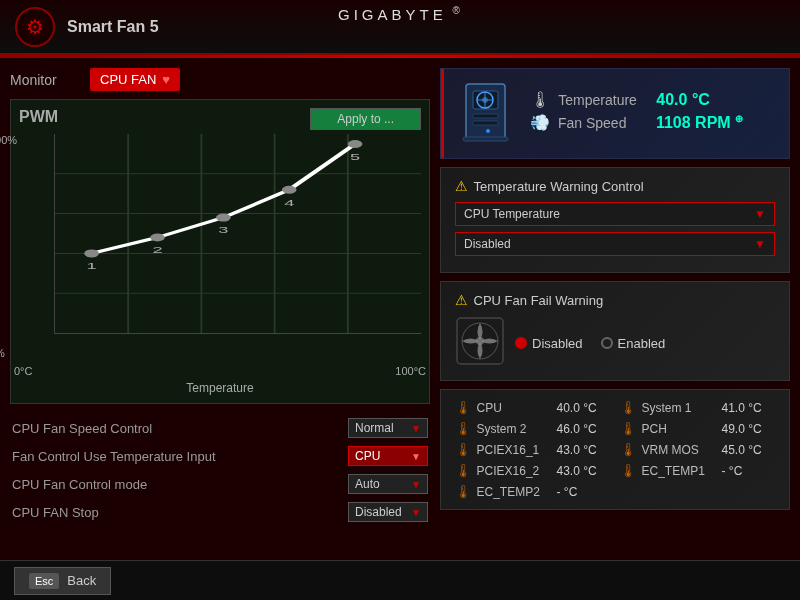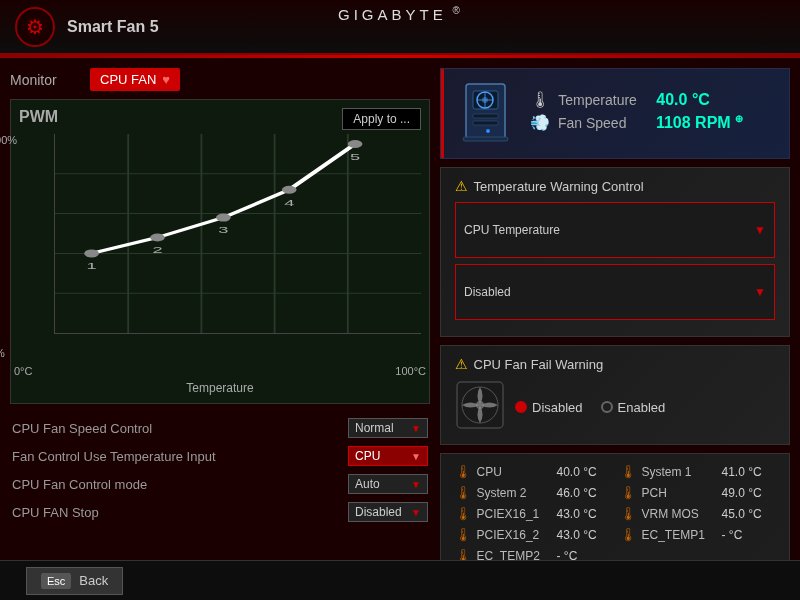--- a/index.html
+++ b/index.html
@@ -121,24 +121,24 @@
       justify-content: space-between;
       align-items: flex-start;
       margin-bottom: 4px;
     }
     .pwm-label {
       color: #aaa;
       font-size: 16px;
       font-weight: bold;
     }
     .apply-btn {
-      background: #000000;
+      background: #15803d;
       color: #ccc;
       border: 1px solid #555;
-      padding: 3px 10px;
+      padding: 3px 26px;
       font-size: 12px;
       cursor: pointer;
     }
     .graph-area {
       position: relative;
       height: 200px;
       border-left: 1px solid #444;
       border-bottom: 1px solid #444;
       background: #0d1a0d;
     }
@@ -297,21 +297,21 @@
     }
     .warning-icon {
       color: #ffcc00;
       font-size: 14px;
     }
     .warn-select {
       width: 100%;
       background: #1a1a1a;
       border: 1px solid #cc0000;
       color: #ccc;
-      padding: 20px 8px;
+      padding: 4px 8px;
       font-size: 12px;
       margin-bottom: 6px;
       display: flex;
       justify-content: space-between;
       align-items: center;
       cursor: pointer;
     }
     .warn-select .red-arrow {
       color: #cc0000;
     }
@@ -396,21 +396,21 @@
     .footer {
       position: absolute;
       bottom: 0;
       left: 0;
       right: 0;
       height: 40px;
       background: #0d0d0d;
       border-top: 1px solid #333;
       display: flex;
       align-items: center;
-      padding: 0 26px;
+      padding: 0 14px;
     }
     .back-btn {
       display: flex;
       align-items: center;
       gap: 8px;
       background: #333;
       border: 1px solid #555;
       color: #ccc;
       padding: 5px 14px;
       font-size: 13px;

